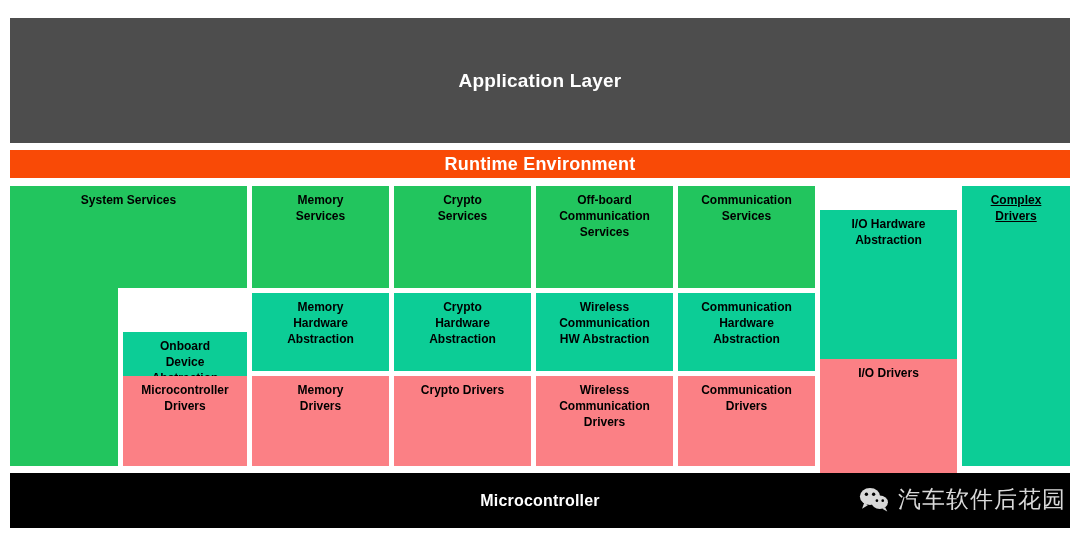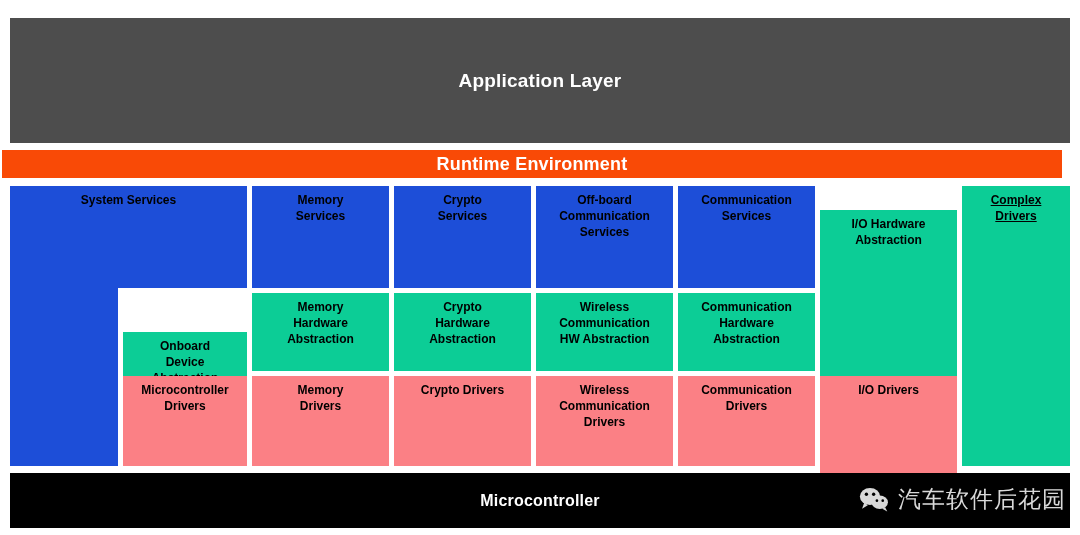--- a/index.html
+++ b/index.html
@@ -35,21 +35,21 @@
     top: 18px;
     width: 1060px;
     height: 125px;
     background: #4d4d4d;
     color: #ffffff;
     font-size: 19px;
     letter-spacing: 0.2px;
   }
 
   .rte-layer {
-    left: 2px;
+    left: 10px;
     top: 150px;
     width: 1060px;
     height: 28px;
     background: #f94a06;
     color: #ffffff;
     font-size: 18px;
     letter-spacing: 0.2px;
   }
 
   .mcu-layer {
@@ -85,21 +85,21 @@
     line-height: 1.32;
     padding: 7px 4px 4px 4px;
     overflow: hidden;
   }
   .cell .lbl {
     display: block;
     width: 100%;
     white-space: pre-line;
   }
 
-  .c-services   { background: #1d4ed8; }
+  .c-services   { background: #22c55e; }
   .c-abstract   { background: #0ccd96; }
   .c-drivers    { background: #fb8085; }
 
   
   #watermark {
     position: absolute;
     right: 14px;
     bottom: 20px;
     display: flex;
     align-items: center;
@@ -209,21 +209,21 @@
     </div>
     <div class="cell c-drivers" style="left:526px; top:190px; width:137px; height:90px;">
       <span class="lbl">Wireless
 Communication
 Drivers</span>
     </div>
     <div class="cell c-drivers" style="left:668px; top:190px; width:137px; height:90px;">
       <span class="lbl">Communication
 Drivers</span>
     </div>
-    <div class="cell c-drivers" style="left:810px; top:190px; width:137px; height:116px;text-align:center;">
+    <div class="cell c-drivers" style="left:810px; top:173px; width:137px; height:116px;text-align:center;">
       <span class="lbl">I/O Drivers</span>
     </div>
 
   </div>
 
   <div class="band mcu-layer">
     <span>Microcontroller</span>
   </div>
 
   <div id="watermark">

